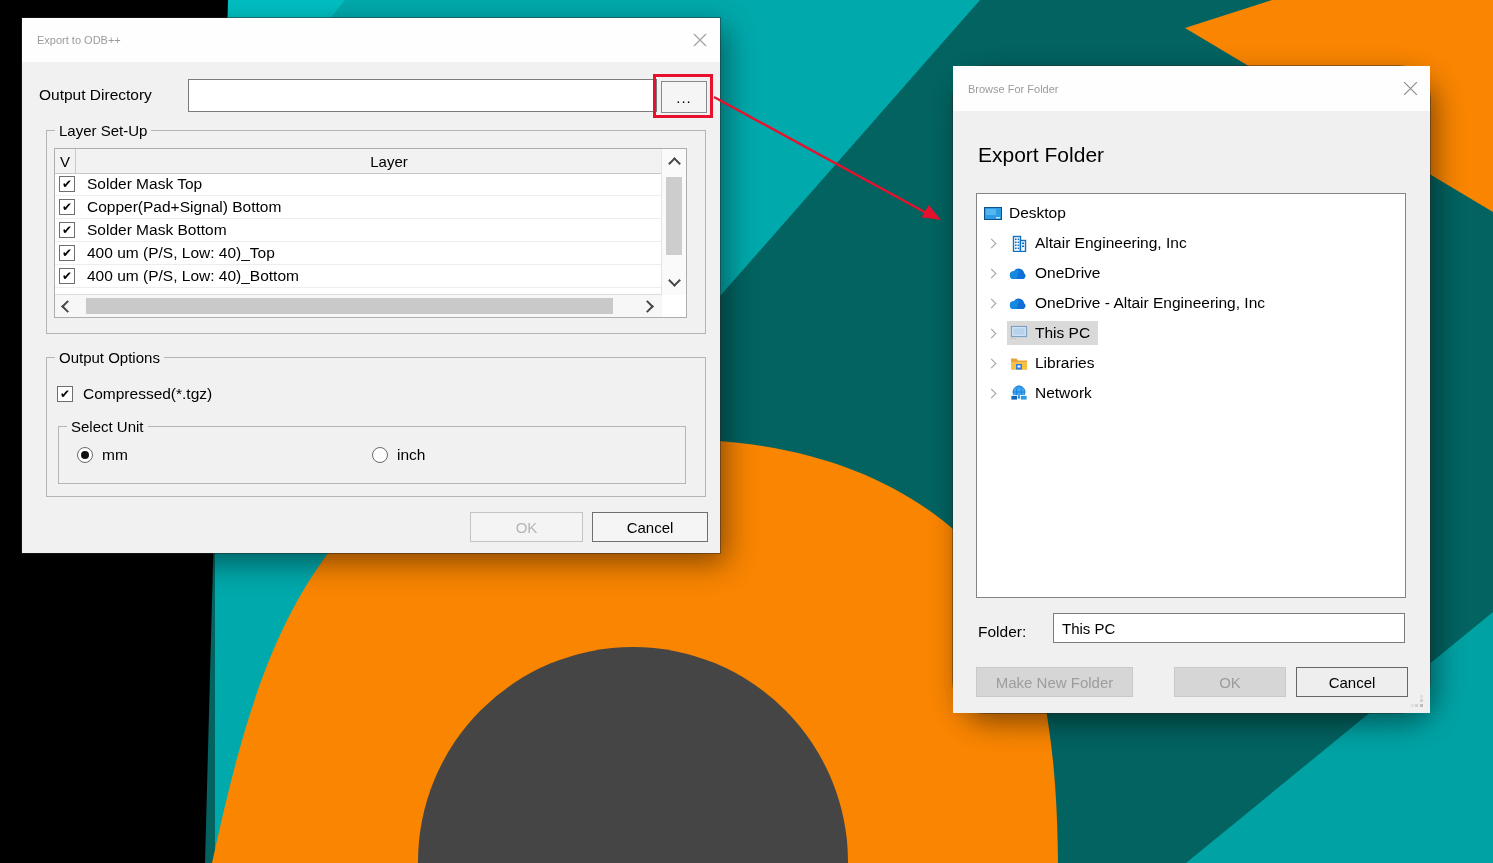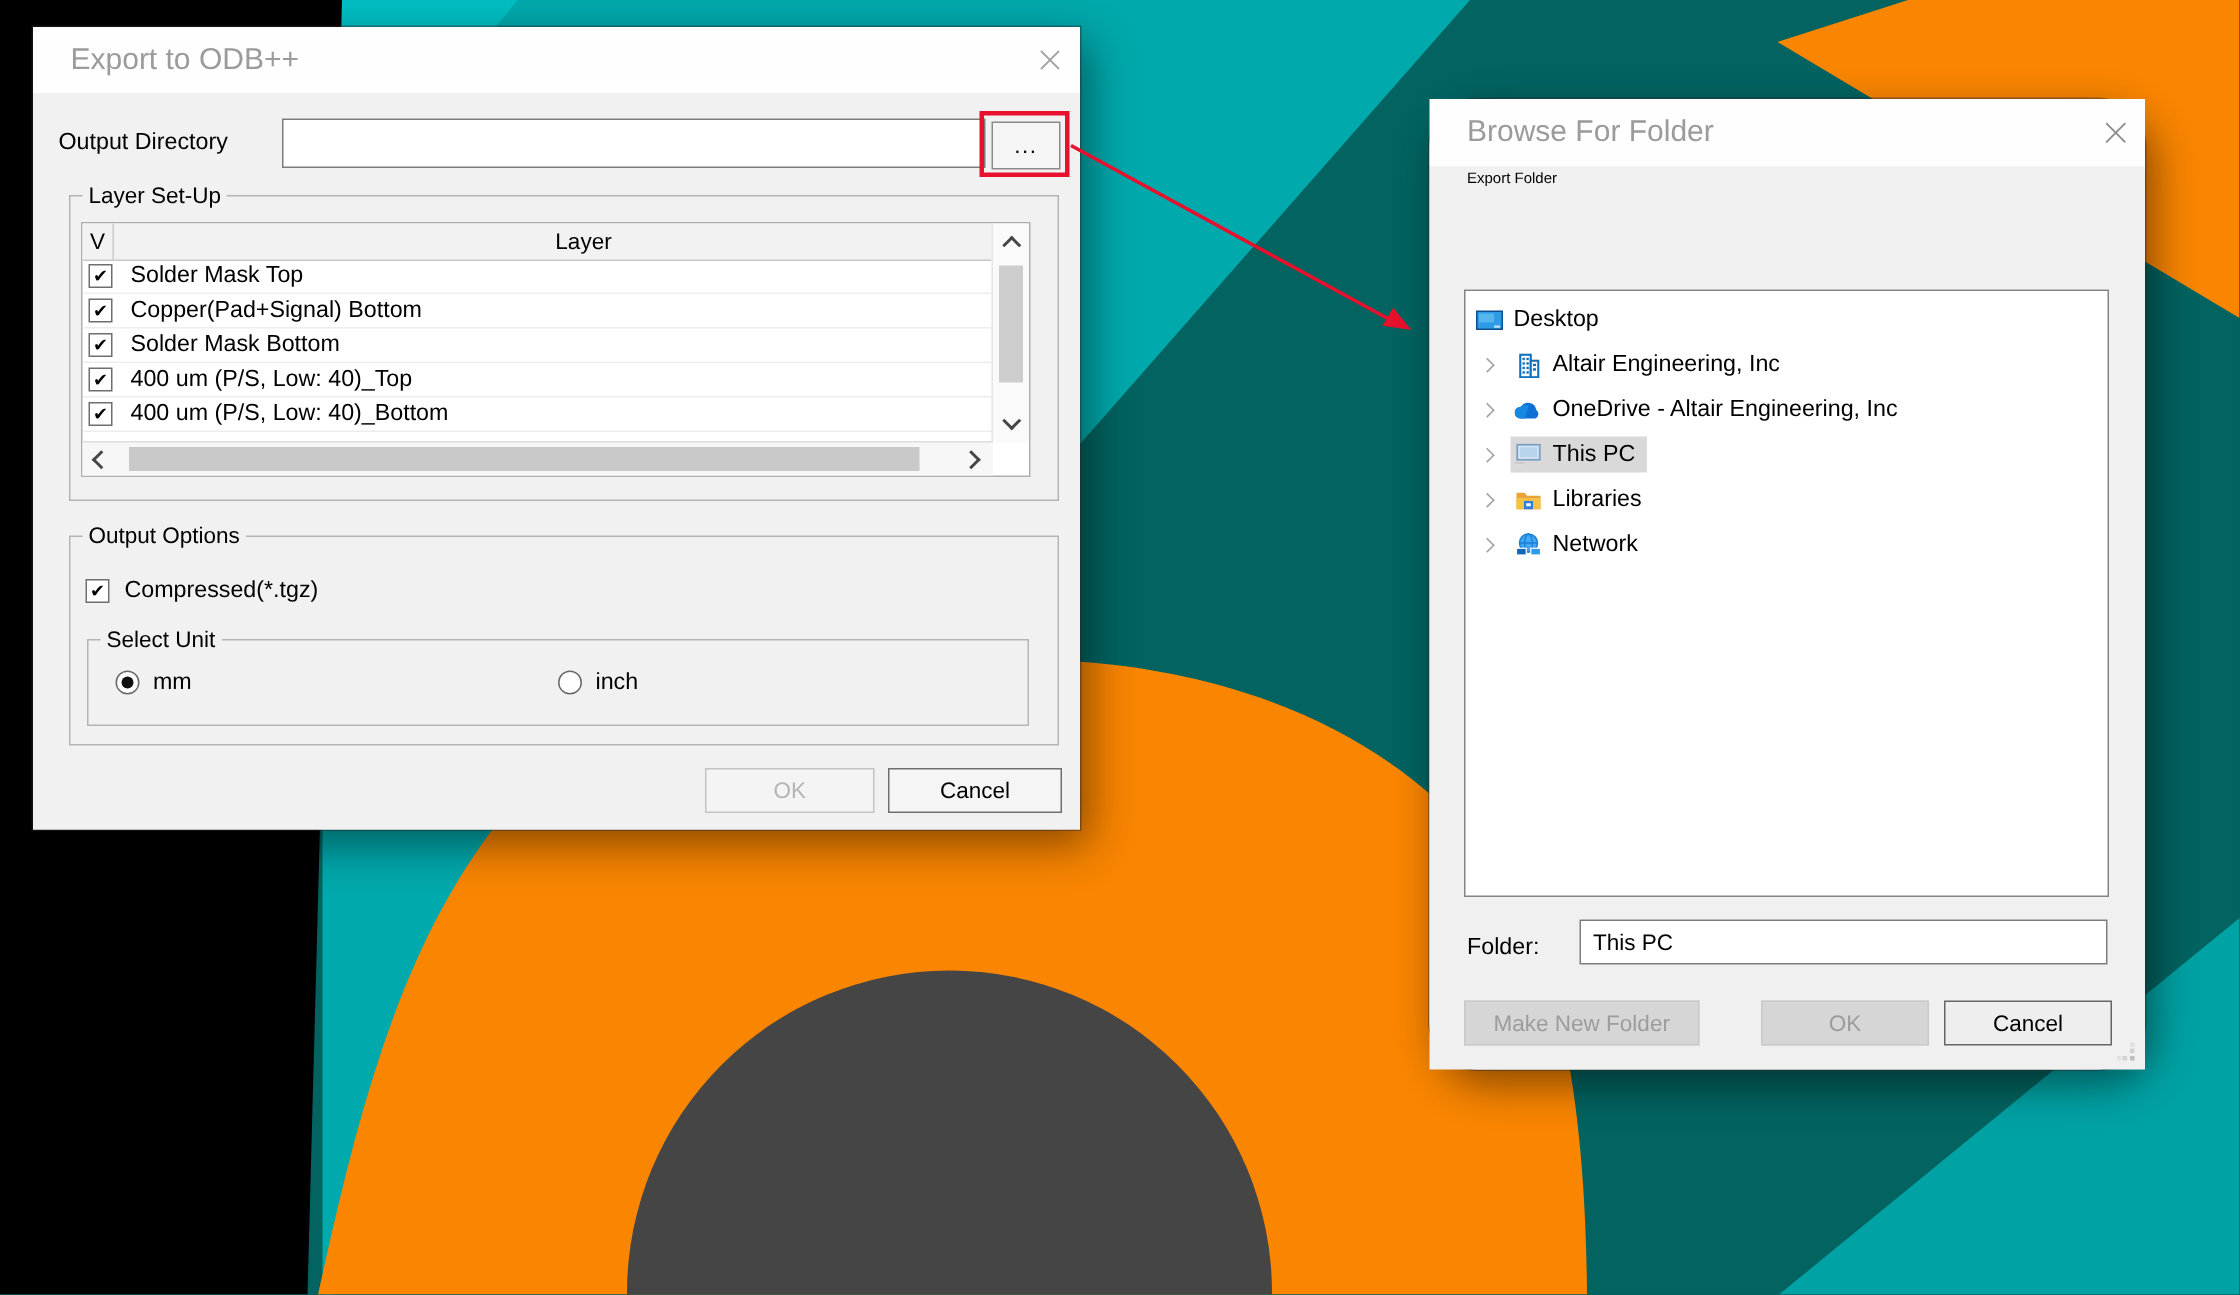--- a/index.html
+++ b/index.html
@@ -8,21 +8,21 @@
     font-family:"Liberation Sans","DejaVu Sans",sans-serif;
     font-size:15px;color:#000;cursor:default;background:#026360;
   }
   .wallpaper{position:absolute;inset:0;z-index:0;}
 
   
   .dialog{position:absolute;background:#f1f1f1;
     box-shadow:0 0 0 1px rgba(40,40,40,.45), 6px 10px 28px rgba(0,0,0,.45);}
   .titlebar{position:absolute;left:0;top:0;right:0;background:#fefefe;
     display:flex;align-items:center;}
-  .titlebar .title{color:#9b9b9b;font-size:20px;padding-left:25px;flex:1;
+  .titlebar .title{color:#9b9b9b;font-size:11px;padding-left:15px;flex:1;
     white-space:nowrap;overflow:hidden;}
   .close-btn{width:40px;height:100%;display:flex;align-items:center;justify-content:center;}
 
   .groupbox{position:absolute;border:1px solid #b5b5b5;}
   .groupbox>.legend{position:absolute;top:-9px;left:8px;background:#f1f1f1;
     padding:0 4px;font-size:15px;line-height:17px;}
 
   .btn{position:absolute;display:flex;align-items:center;justify-content:center;
     font-size:15px;background:#f5f5f5;border:1px solid #8a8a8a;box-sizing:border-box;}
   .btn.disabled{color:#b5b5b5;border-color:#c3c3c3;background:#f4f4f4;}
@@ -89,21 +89,21 @@
   .win-radio.selected::after{content:"";position:absolute;inset:3px;border-radius:50%;background:#101010;}
   .radio-label{margin-left:9px;font-size:15.5px;}
 
   #export-ok{left:448px;top:450px;width:113px;height:30px;}
   #export-cancel{left:570px;top:450px;width:116px;height:30px;border-color:#6f6f6f;}
 
   
   #browse-dialog{left:953px;top:66px;width:477px;height:647px;z-index:30;background:#f0f0f0;border-radius:32px;}
   #browse-dialog .titlebar{height:45px;}
   #browse-dialog .body{position:absolute;left:0;top:45px;right:0;bottom:0;background:#f0f0f0;}
-  .bf-heading{position:absolute;left:25px;top:3px;font-size:10px;}
+  .bf-heading{position:absolute;left:25px;top:32px;font-size:21px;}
   .folder-tree{position:absolute;left:23px;top:82px;width:430px;height:405px;background:#fff;
     border:1px solid #848484;box-sizing:border-box;padding-top:4px;overflow:hidden;}
   .tree-row{height:30px;display:flex;align-items:center;padding-left:4px;}
   .expander{width:26px;display:flex;align-items:center;justify-content:flex-start;padding-left:7px;box-sizing:border-box;flex:none;}
   .expander .tchev{width:6px;height:6px;border-right:1.6px solid #a0a0a0;border-bottom:1.6px solid #a0a0a0;transform:rotate(-45deg);}
   .tree-content{display:flex;align-items:center;padding:3px 8px 3px 2px;}
   .tree-content.selected{background:#d9d9d9;}
   .tree-icon{width:19px;height:17px;display:inline-flex;align-items:center;justify-content:center;margin-right:7px;flex:none;}
   .tree-label{font-size:15.5px;white-space:nowrap;}
 
@@ -285,20 +285,34 @@
           <span class="expander">
             <span class="tchev"></span>
           </span>
           <span class="tree-content">
             <span class="tree-icon">
               <svg width="19" height="13" viewBox="0 0 19 13">
     <path d="M4.6 12 A3.9 3.9 0 0 1 4.9 4.2 A5.6 5.6 0 0 1 15.2 6.3 A3.3 3.3 0 0 1 14.6 12 Z" fill="#0f6fd7"></path>
     <path d="M4.6 12 A3.9 3.9 0 0 1 4.9 4.2 A5.6 5.6 0 0 1 10.2 3.4 L7.6 12 Z" fill="#1389e0"></path>
   </svg>
             </span>
+            <span class="tree-label">OneDrive</span>
+          </span>
+        </div>
+        <div class="tree-row">
+          <span class="expander">
+            <span class="tchev"></span>
+          </span>
+          <span class="tree-content">
+            <span class="tree-icon">
+              <svg width="19" height="13" viewBox="0 0 19 13">
+    <path d="M4.6 12 A3.9 3.9 0 0 1 4.9 4.2 A5.6 5.6 0 0 1 15.2 6.3 A3.3 3.3 0 0 1 14.6 12 Z" fill="#0f6fd7"></path>
+    <path d="M4.6 12 A3.9 3.9 0 0 1 4.9 4.2 A5.6 5.6 0 0 1 10.2 3.4 L7.6 12 Z" fill="#1389e0"></path>
+  </svg>
+            </span>
             <span class="tree-label">OneDrive - Altair Engineering, Inc</span>
           </span>
         </div>
         <div class="tree-row">
           <span class="expander">
             <span class="tchev"></span>
           </span>
           <span class="tree-content selected">
             <span class="tree-icon">
               <svg width="19" height="16" viewBox="0 0 19 16">

